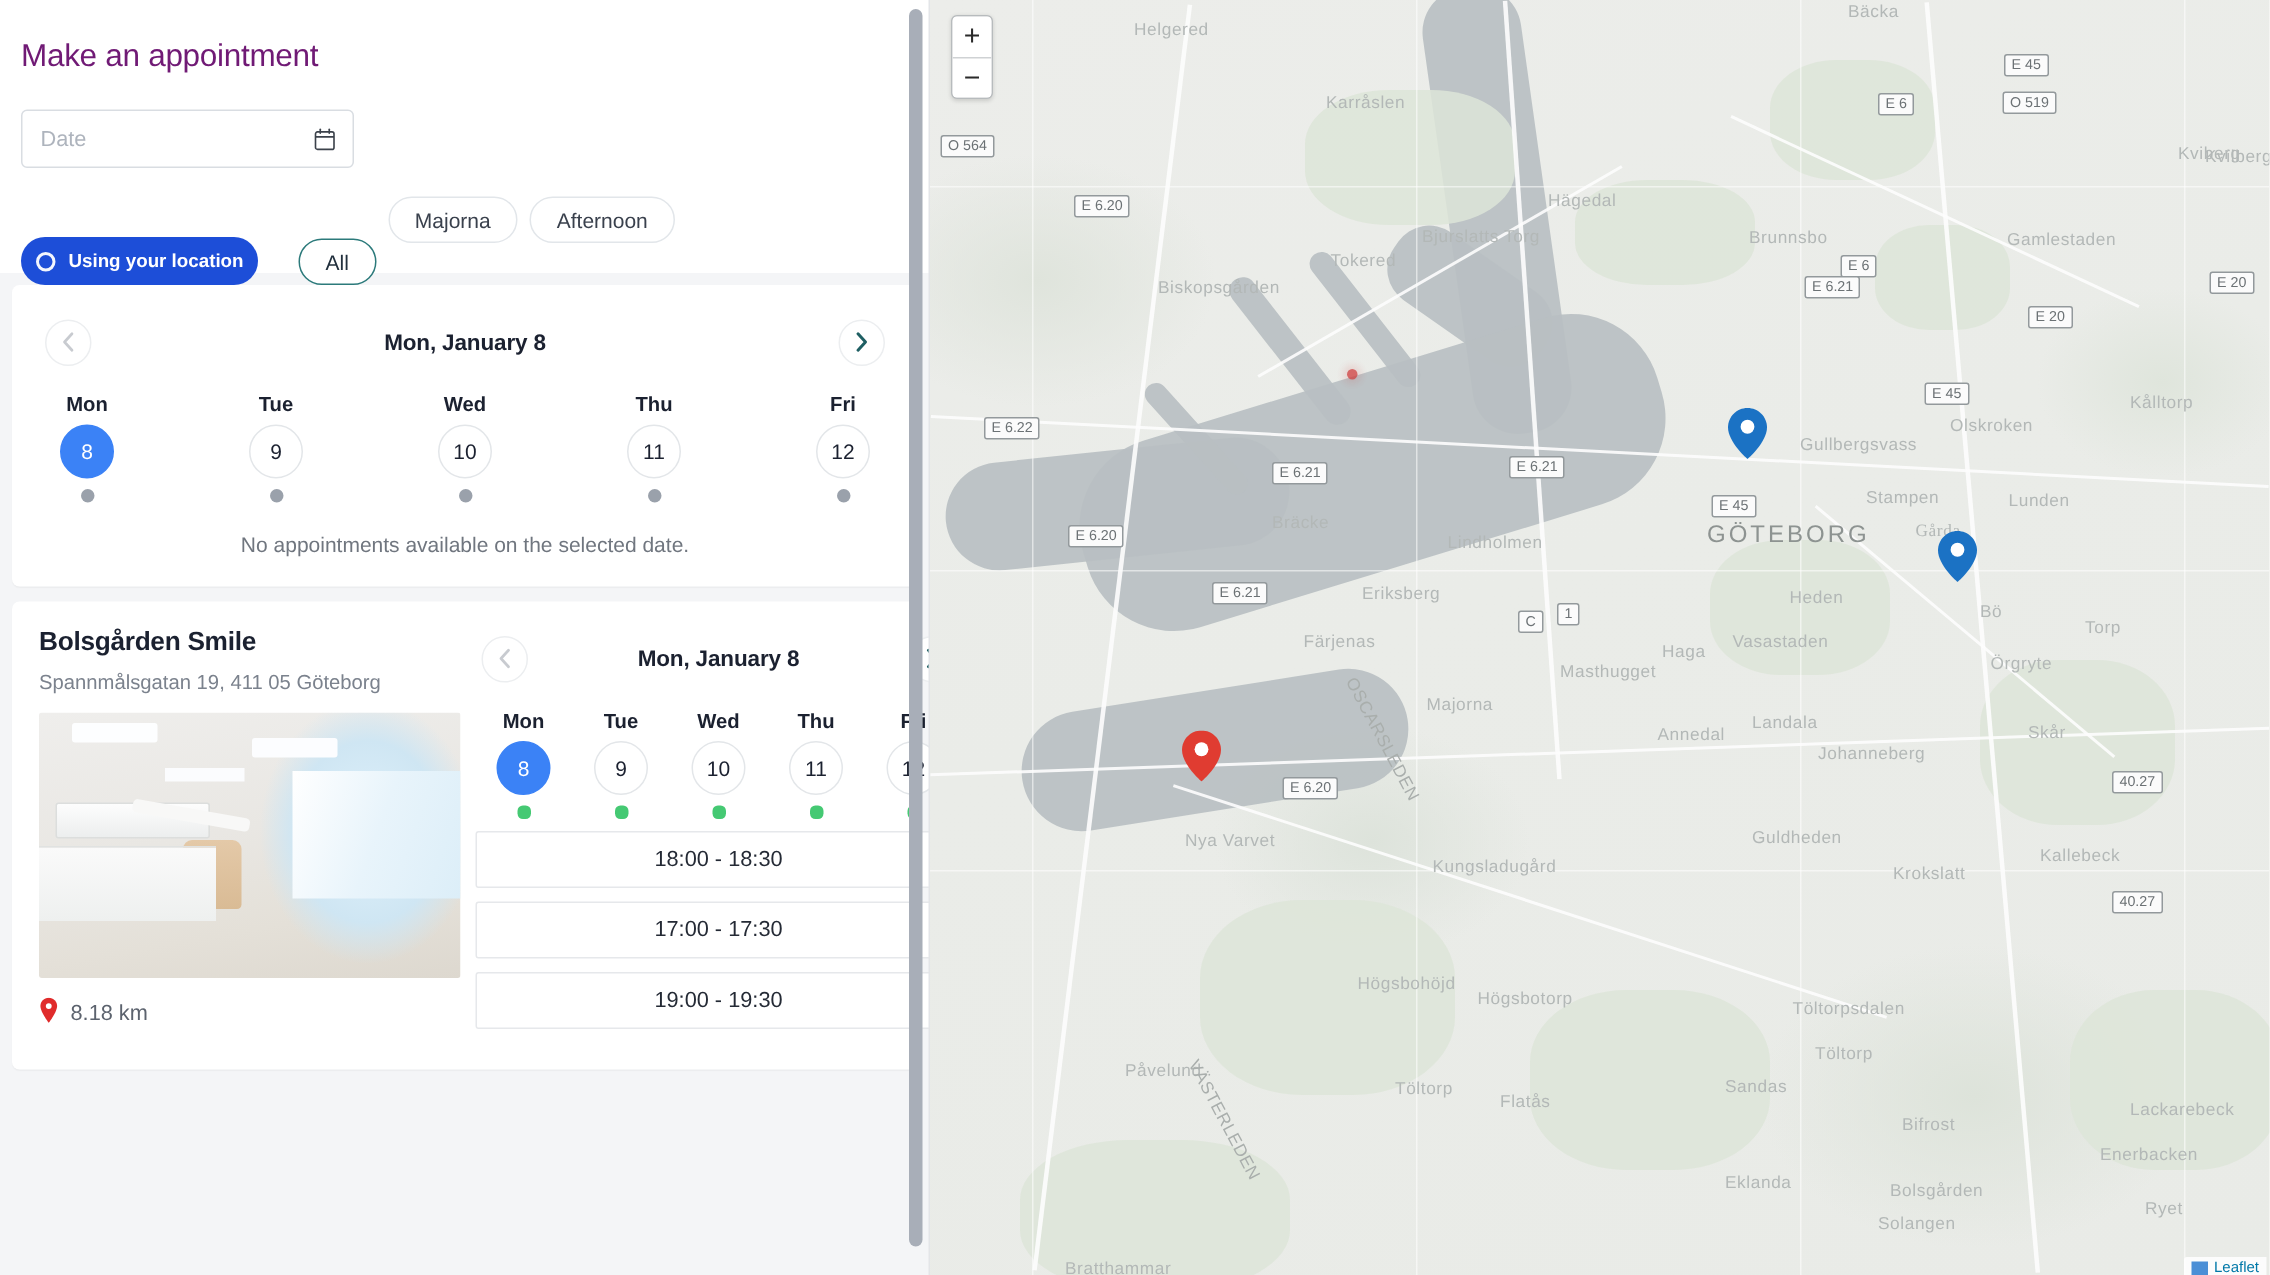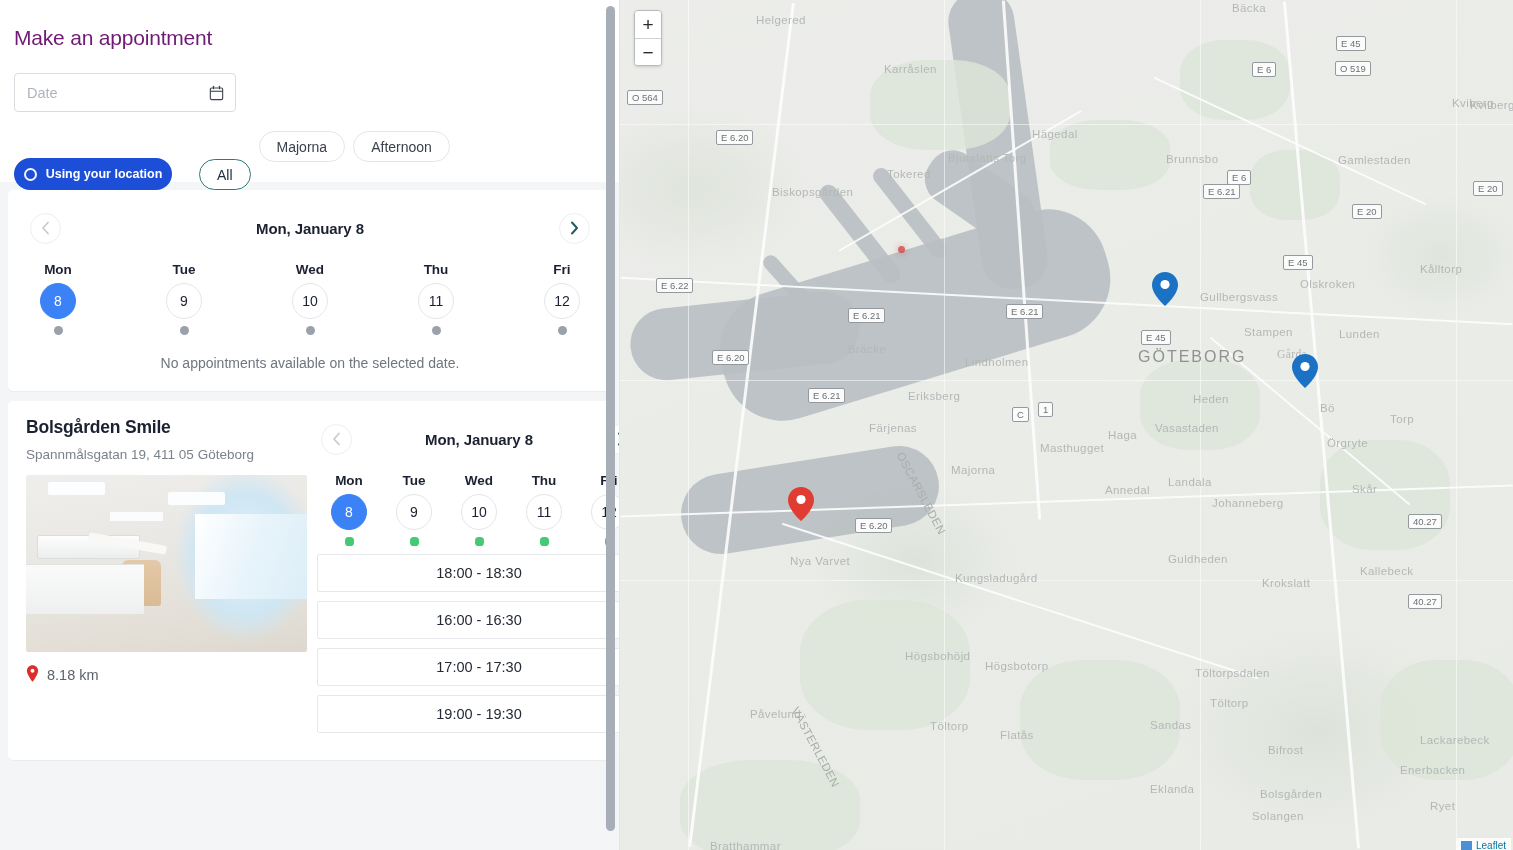--- a/index.html
+++ b/index.html
@@ -569,21 +569,20 @@
               <span class="dotwrap">
                   <span class="dot green"></span>
                 </span>
               <span class="dotwrap">
                   <span class="dot green"></span>
                 </span>
             </div>
 
             <div class="slots">
               <div class="slot">18:00 - 18:30</div>
-              <div class="slot">16:00 - 16:30</div>
               <div class="slot">17:00 - 17:30</div>
               <div class="slot">19:00 - 19:30</div>
             </div>
           </div>
         </div>
 
       </div>
     </div>
 
     <div class="vscroll"></div>

